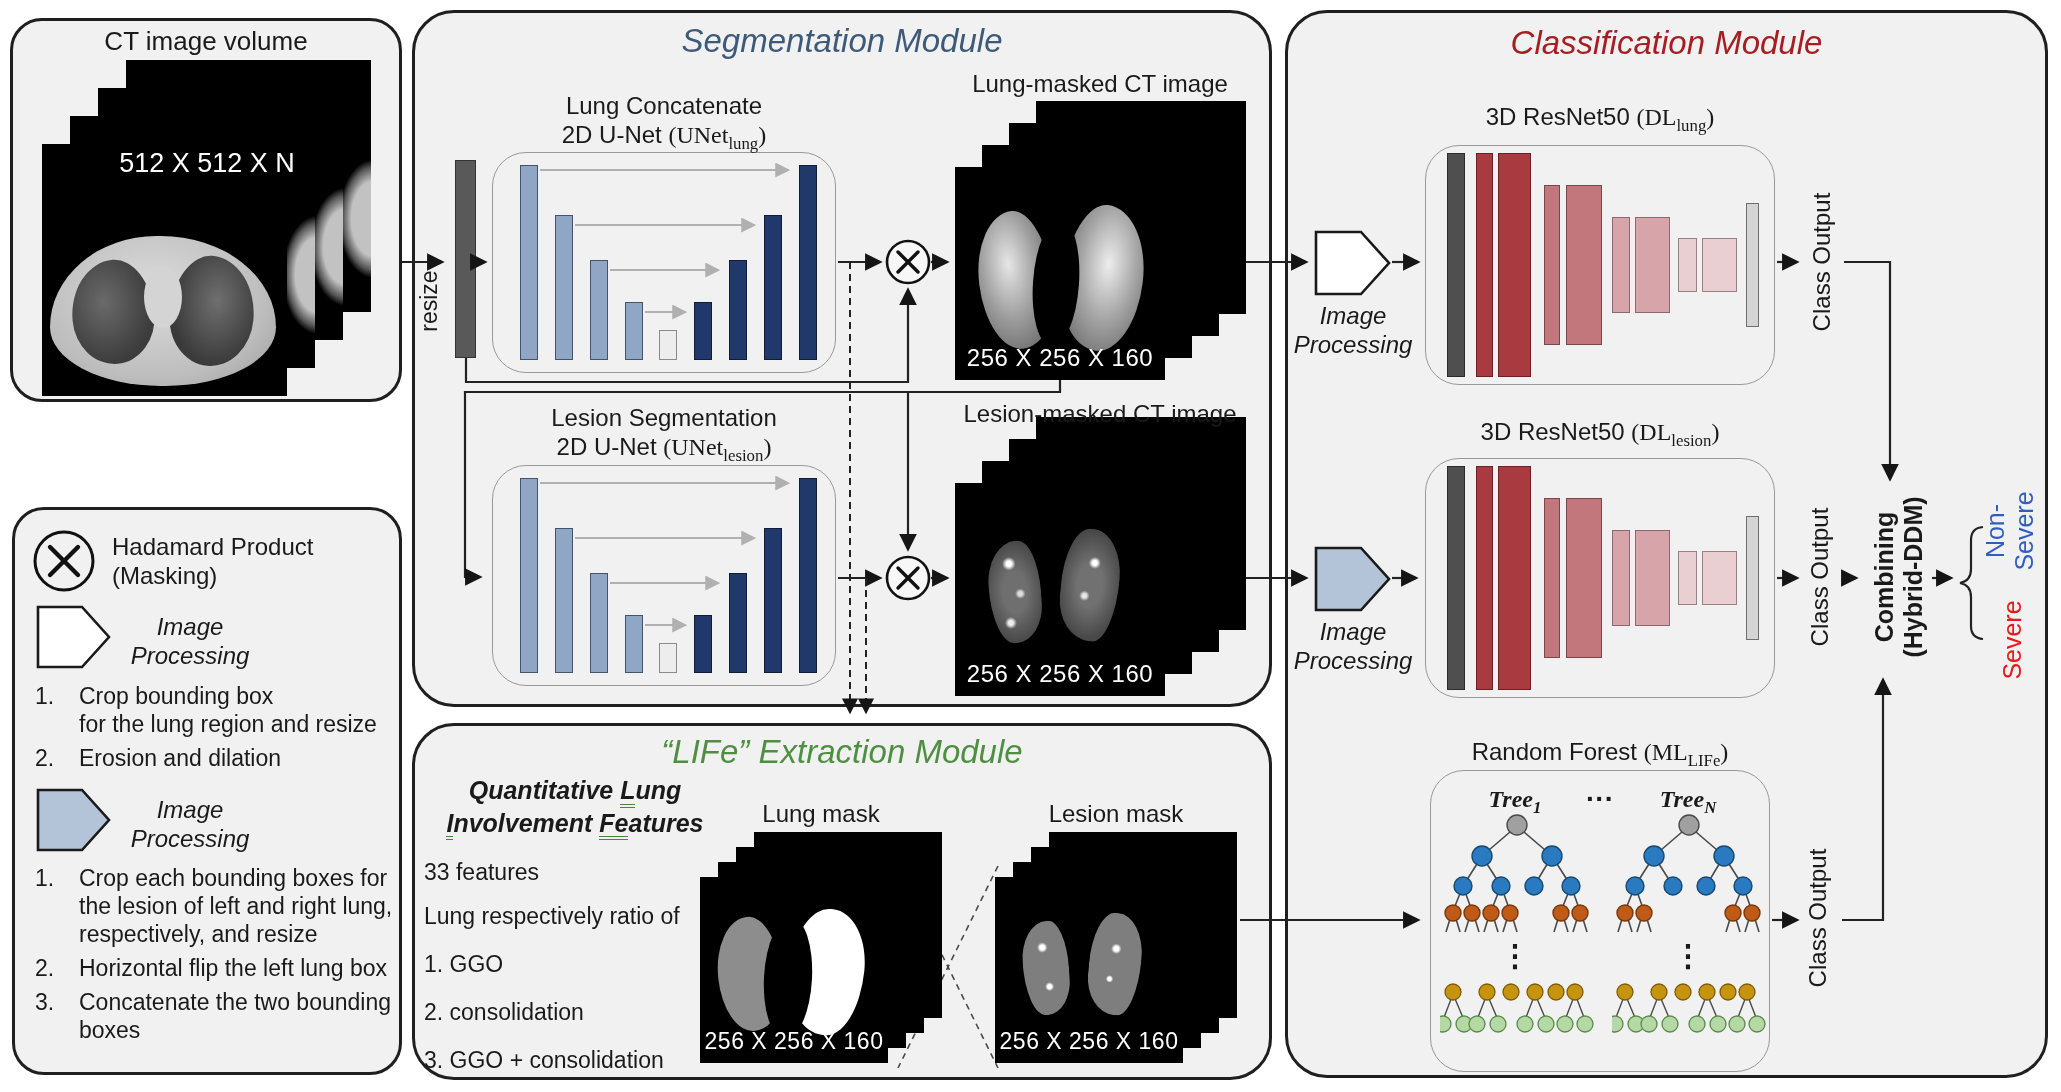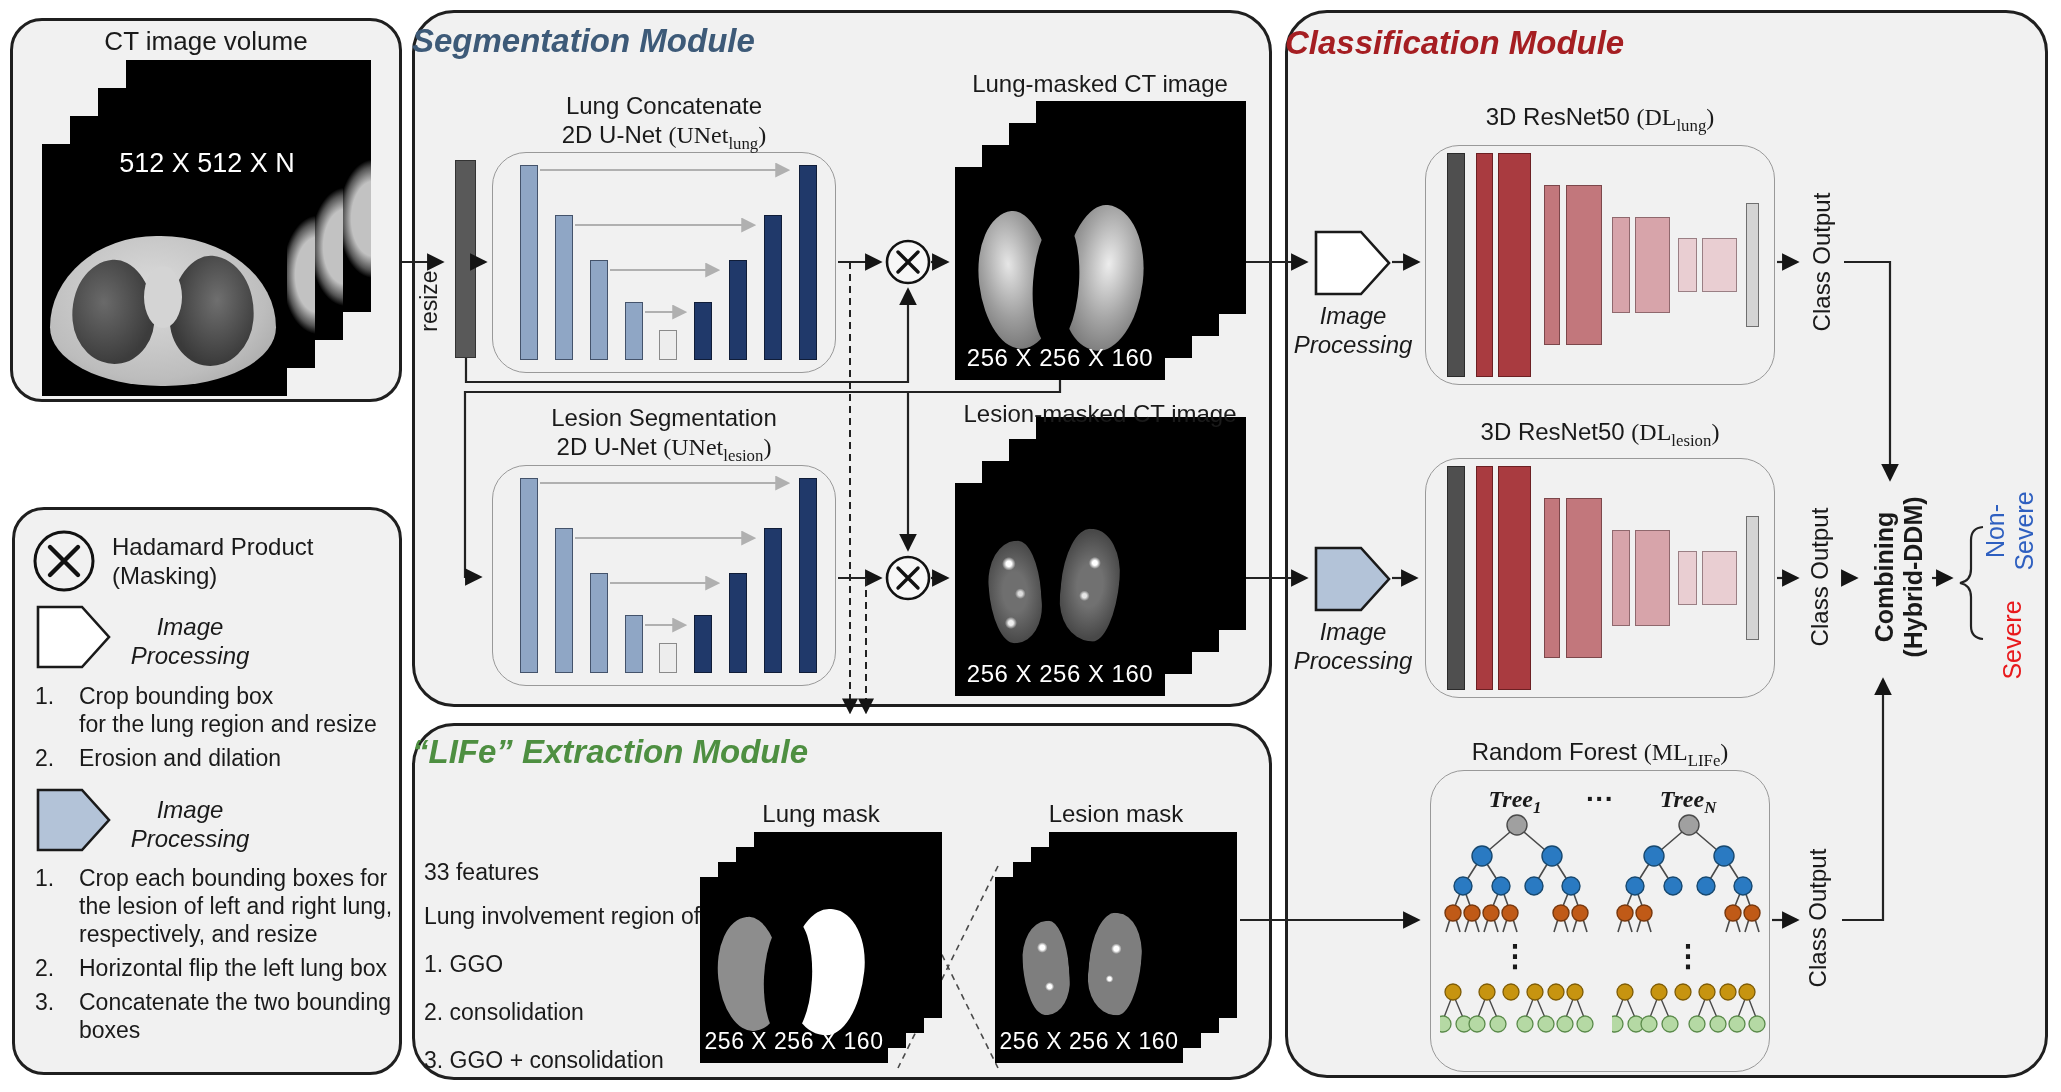--- a/index.html
+++ b/index.html
@@ -1,20 +1,20 @@
 <!DOCTYPE html>
 <html><head>
 <meta charset="utf-8">
 <style>
   html,body{margin:0;padding:0;background:#fff}
   .canvas{position:relative;width:2061px;height:1092px;background:#ffffff;
     font-family:"Liberation Sans",sans-serif;color:#1a1a1a;overflow:hidden}
   .panel{position:absolute;background:#f1f1f1;border:3px solid #1f1f1f;border-radius:42px;box-sizing:border-box}
   .inner{position:absolute;background:#f1f1f1;border:1.6px solid #999;border-radius:34px;box-sizing:border-box;z-index:2}
-  .title{position:absolute;font-size:33px;font-weight:bold;font-style:italic;text-align:left;z-index:7}
+  .title{position:absolute;font-size:33px;font-weight:normal;font-style:italic;text-align:center;z-index:7}
   .lbl{position:absolute;font-size:24px;line-height:1.2;text-align:center;z-index:7}
   .rot{position:absolute;display:flex;flex-direction:column;align-items:center;justify-content:center;
        transform:rotate(-90deg);text-align:center;z-index:7;font-size:24px;line-height:1.15}
   .serif{font-family:"Liberation Serif",serif}
   .mathit{font-family:"Liberation Serif",serif;font-style:italic;font-weight:bold}
   sub{font-size:0.7em}
   .bar{position:absolute;box-sizing:border-box;z-index:3}
   .enc{background:#8fa6c5;border:1.5px solid #44536b}
   .mid{background:#ededed;border:1.5px solid #8a8a8a}
   .dec{background:#20396a;border:1.5px solid #101d38}
@@ -229,22 +229,26 @@
     <div class="frame" style="left:81px;top:0;width:210px;height:213px"></div>
     <div class="frame" style="left:54px;top:22px;width:210px;height:213px"></div>
     <div class="frame" style="left:27px;top:44px;width:210px;height:213px"></div>
     <div class="frame" style="left:0;top:66px;width:210px;height:213px">
       <div class="blob" style="left:34px;top:58px;width:52px;height:102px;background:#585858;background-image:radial-gradient(9px 9px at 42% 22%,#fff 30%,rgba(255,255,255,0) 75%),radial-gradient(7px 7px at 60% 52%,#ddd 30%,rgba(255,255,255,0) 75%),radial-gradient(8px 8px at 38% 80%,#eee 30%,rgba(255,255,255,0) 75%),radial-gradient(30px 50px at 50% 50%,#6f6f6f 40%,#4a4a4a 100%);border-radius:60% 40% 55% 45%/45% 55% 40% 60%;transform:rotate(-4deg)"></div>
       <div class="blob" style="left:106px;top:46px;width:58px;height:112px;background:#585858;background-image:radial-gradient(8px 8px at 55% 30%,#fff 30%,rgba(255,255,255,0) 75%),radial-gradient(7px 7px at 42% 60%,#e6e6e6 30%,rgba(255,255,255,0) 75%),radial-gradient(32px 54px at 50% 50%,#717171 40%,#484848 100%);border-radius:45% 55% 40% 60%/55% 45% 60% 40%;transform:rotate(5deg)"></div>
       <div class="dims">256 X 256 X 160</div>
     </div>
   </div>
 
+  <div class="lbl" style="left:430px;top:775px;width:290px;font-style:italic;font-weight:600;font-size:25px">
+    <span>Quantitative </span><span class="gu">L</span><span>ung</span><br>
+    <span class="gu">I</span><span>nvolvement </span><span class="gu">Fe</span><span>atures</span>
+  </div>
   <div class="lgd" style="left:424px;top:858px;font-size:23px">33 features</div>
-  <div class="lgd" style="left:424px;top:902px;font-size:23px">Lung involvement region of</div>
+  <div class="lgd" style="left:424px;top:902px;font-size:23px">Lung respectively ratio of</div>
   <div class="lgd" style="left:424px;top:950px;font-size:23px">1. GGO</div>
   <div class="lgd" style="left:424px;top:998px;font-size:23px">2. consolidation</div>
   <div class="lgd" style="left:424px;top:1046px;font-size:23px">3. GGO + consolidation</div>
 
   <div class="lbl" style="left:700px;top:800px;width:242px">Lung mask</div>
   <div class="stack" style="left:700px;top:832px;width:242px;height:231px">
     <div class="frame" style="left:54px;top:0;width:188px;height:186px"></div>
     <div class="frame" style="left:36px;top:15px;width:188px;height:186px"></div>
     <div class="frame" style="left:18px;top:30px;width:188px;height:186px"></div>
     <div class="frame" style="left:0;top:45px;width:188px;height:186px">

